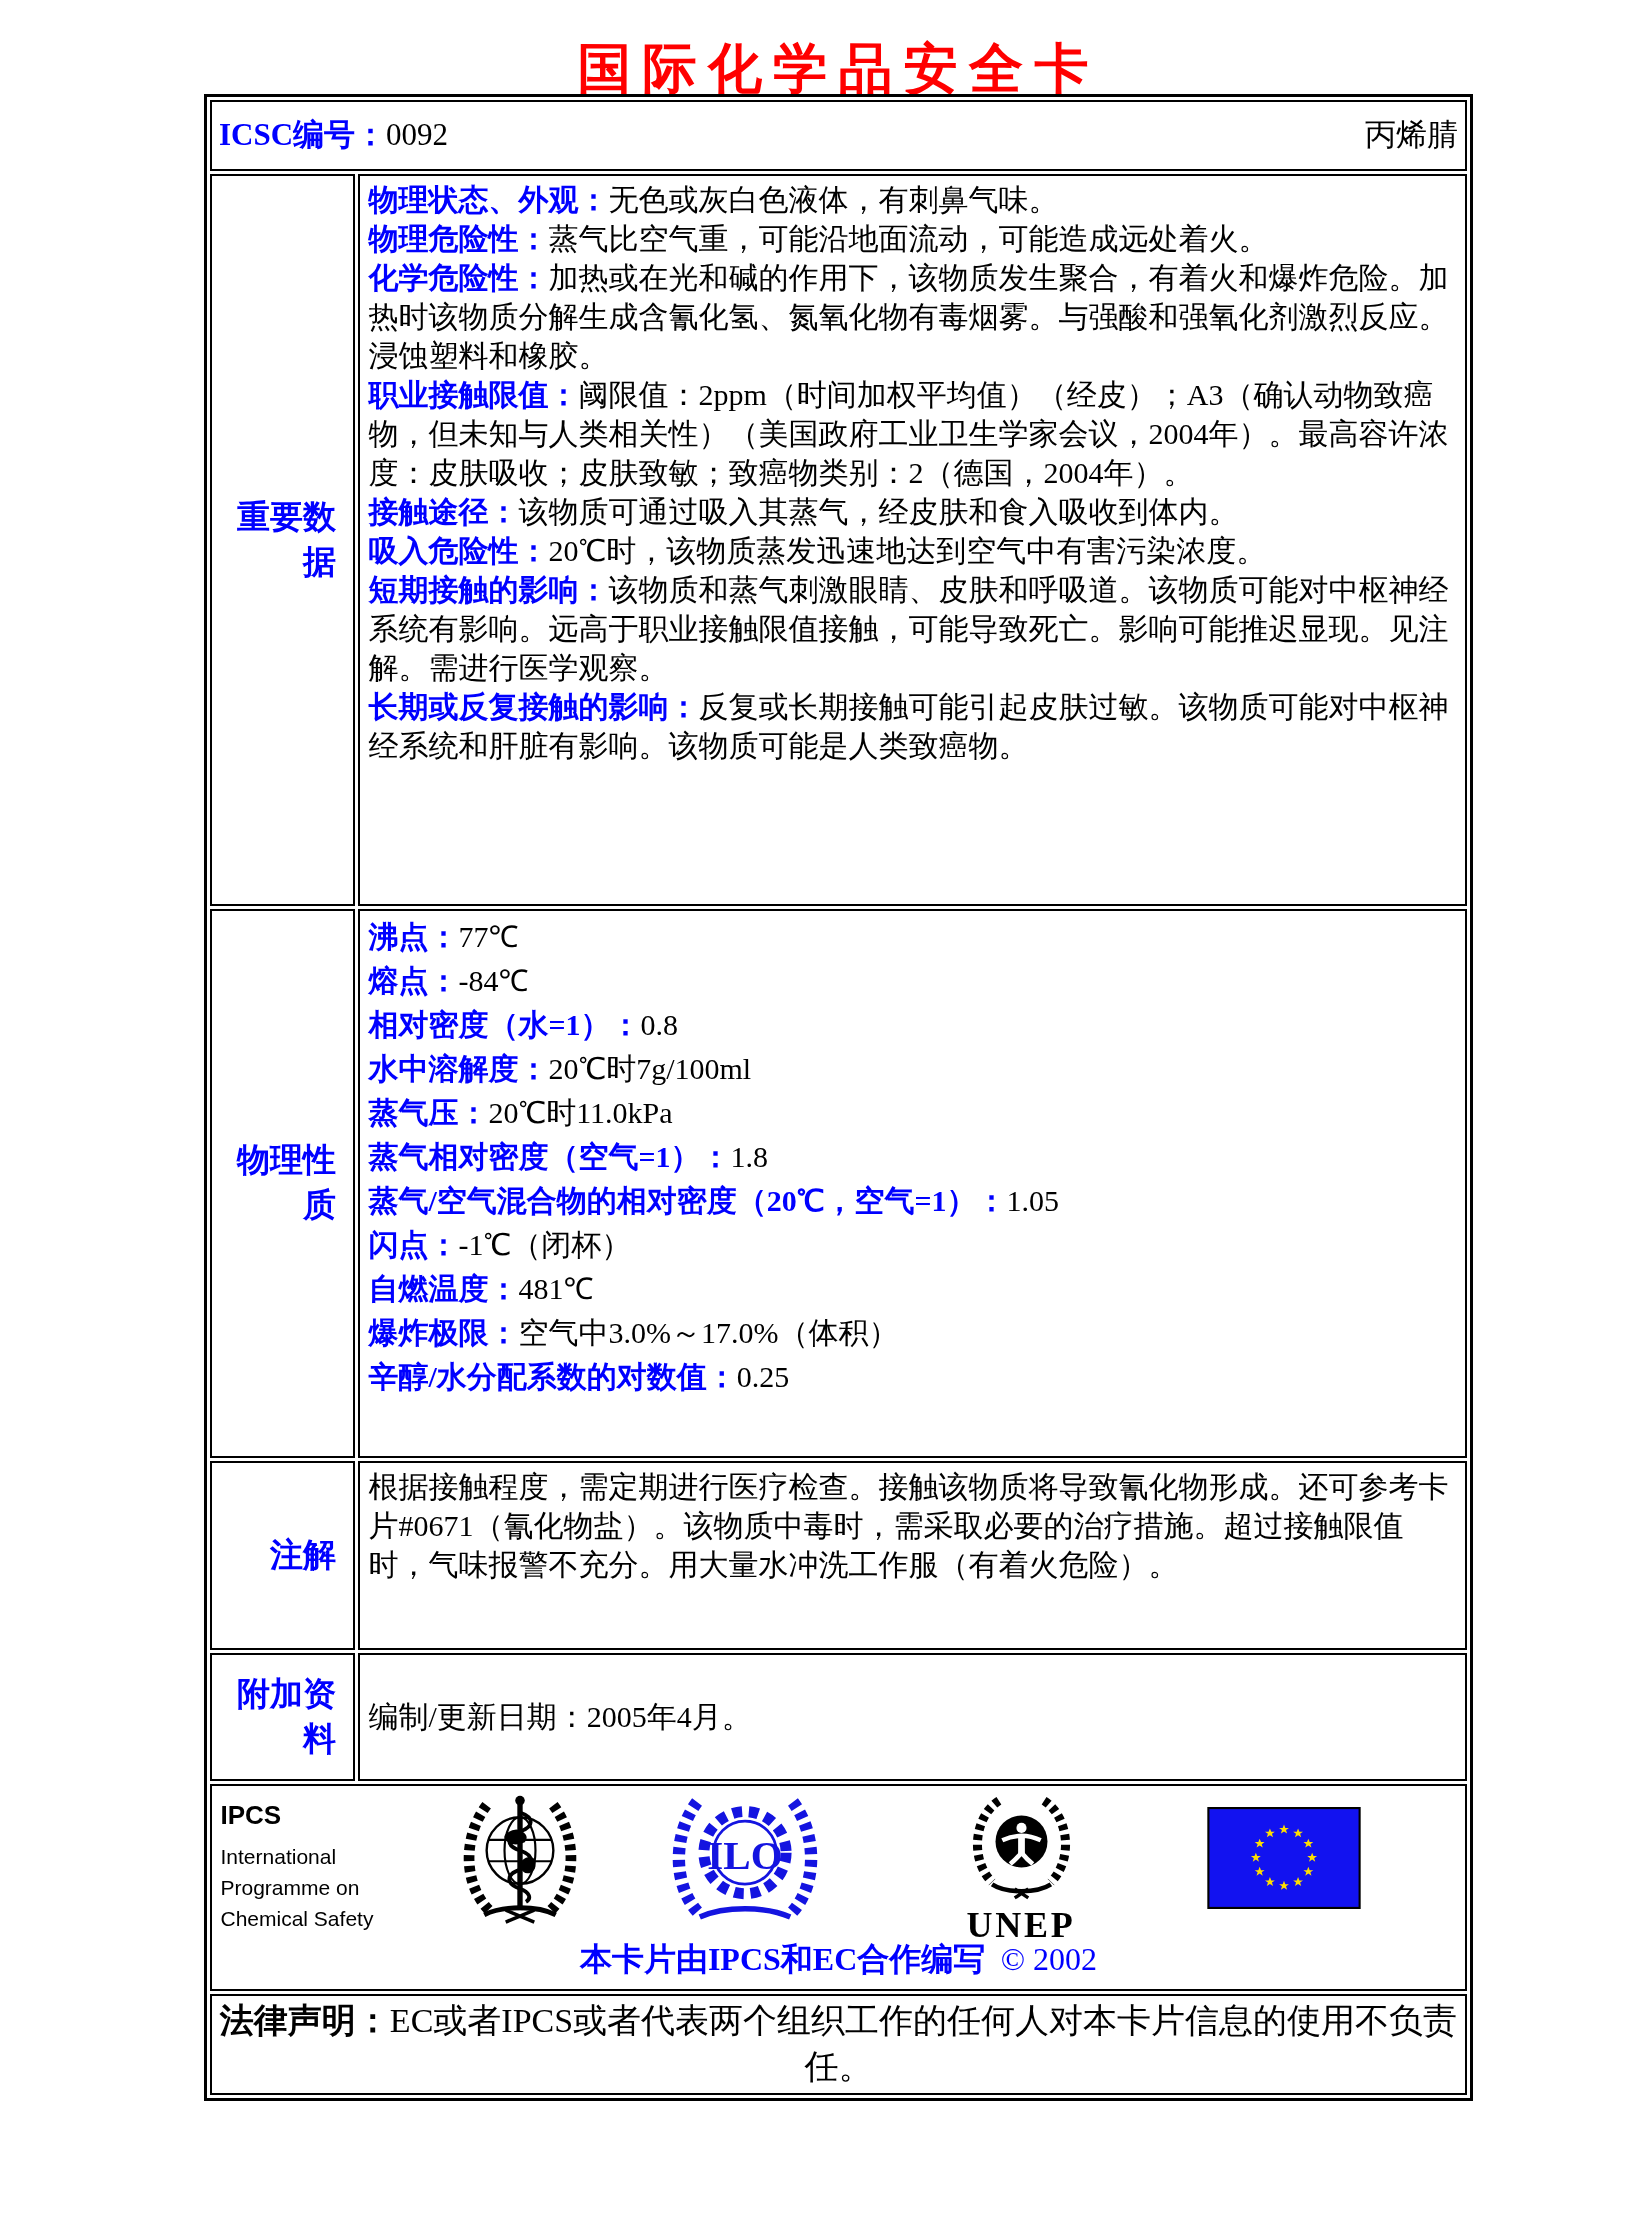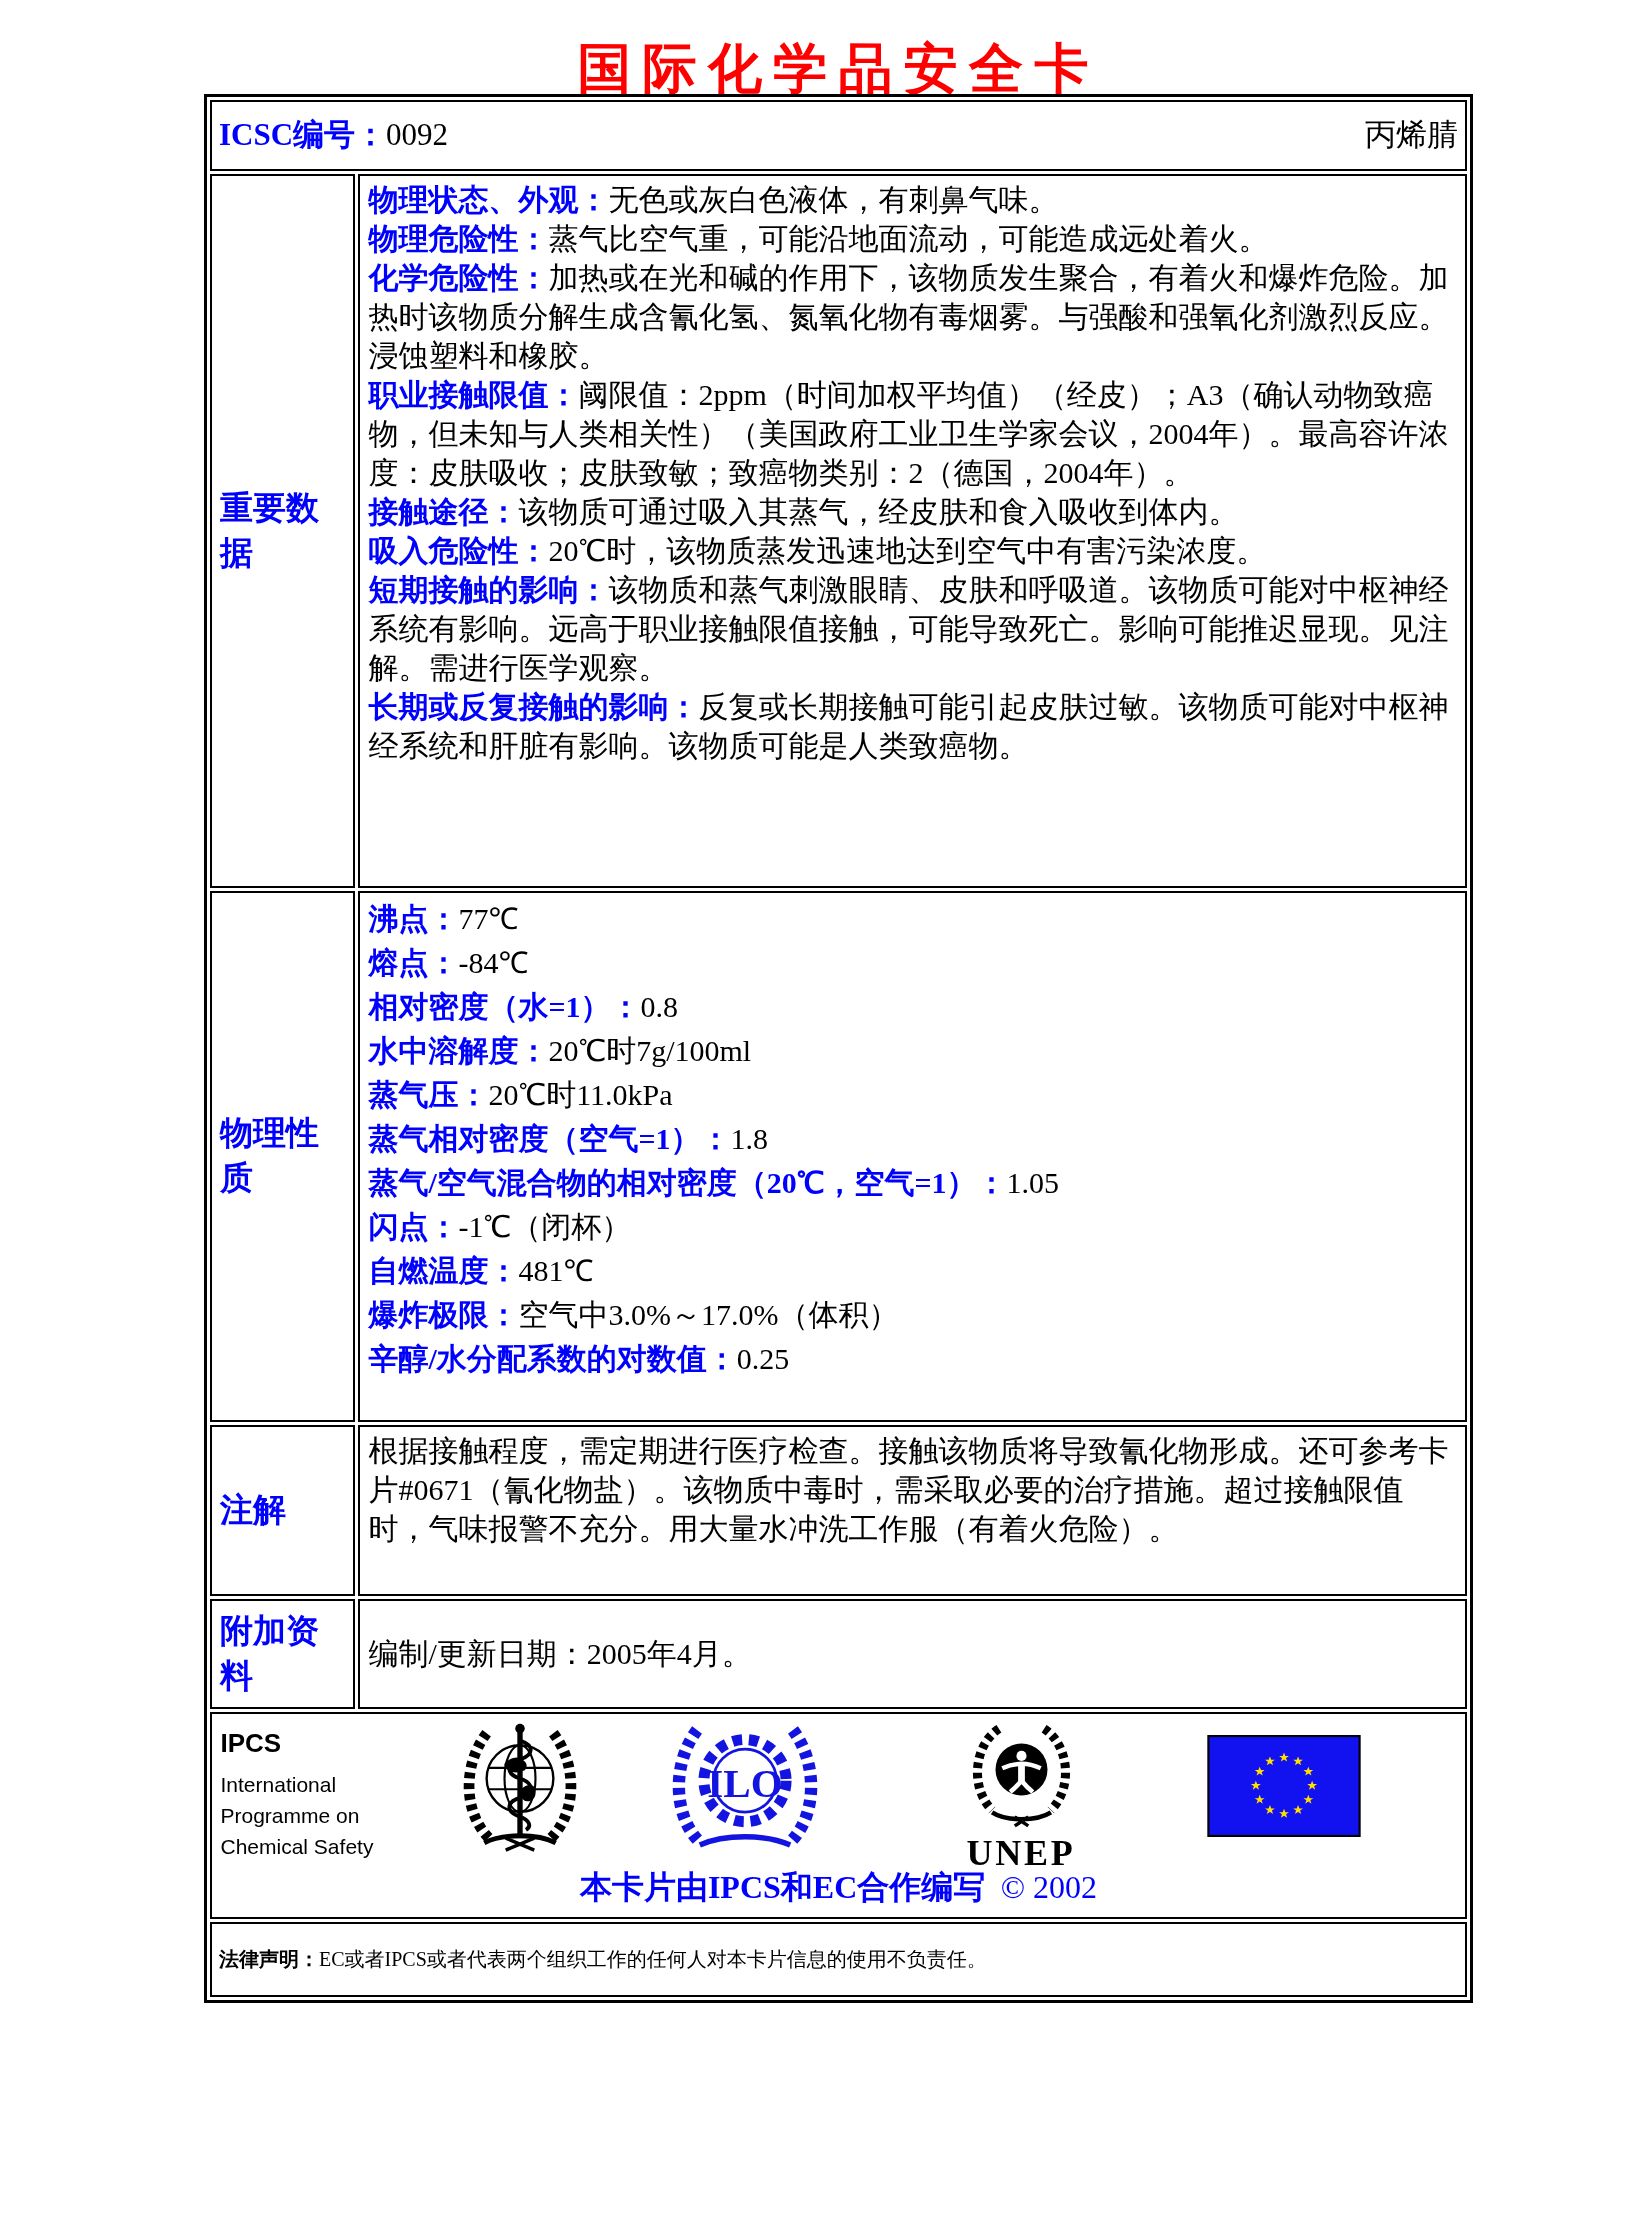--- a/index.html
+++ b/index.html
@@ -16,41 +16,41 @@
         font-size:54px;font-weight:bold;color:var(--title-red);letter-spacing:11.3px;
         font-family:"DejaVu Serif",serif;}
   table.card{position:absolute;top:94px;left:204px;width:1269px;background:#fff;
         border:3.5px solid #000;border-collapse:separate;border-spacing:3.5px;table-layout:fixed;}
   td{border:2.1px solid #000;background:#fff;}
   .col-label{width:145px;}
   .header-cell{height:61px;vertical-align:middle;font-size:31px;padding:2.8px 7px;}
   .header-flex{display:flex;justify-content:space-between;align-items:center;}
   .icsc-label{color:var(--accent);font-weight:bold;}
   .icsc-number{color:#000;}
-  .label-cell{text-align:left;vertical-align:middle;color:var(--accent);
-        font-weight:bold;font-size:33px;padding:8px;}
+  .label-cell{text-align:right;vertical-align:middle;color:var(--accent);
+        font-weight:bold;font-size:33px;padding:17px;}
   .content-cell{vertical-align:top;font-size:30px;line-height:39px;padding:4.2px 8.5px;}
   .content-cell p{margin:0;}
   .phys{line-height:44px;}
   .fld{color:var(--accent);font-weight:bold;}
   .mid{vertical-align:middle;}
   .logos-cell{position:relative;height:203px;padding:0;}
   .ipcs-block{position:absolute;left:8.5px;top:14px;font-family:"Liberation Sans",sans-serif;}
   .ipcs-title{font-size:26px;font-weight:bold;margin:0 0 10px 0;}
   .ipcs-line{font-size:21px;line-height:31px;}
   .who-wrap{position:absolute;left:248px;top:5.6px;}
   .ilo-wrap{position:absolute;left:457px;top:5.6px;}
   .unep-wrap{position:absolute;left:749px;top:8.5px;text-align:center;width:120px;}
   .unep-text{font-size:36px;font-weight:bold;letter-spacing:2.8px;margin-top:-5.6px;
         font-family:"Liberation Serif",serif;}
   .eu-wrap{position:absolute;left:995px;top:21px;}
   .credit{position:absolute;left:0;right:0;bottom:7px;text-align:center;
         color:var(--accent);font-size:32px;font-weight:bold;}
   .credit .year{font-weight:normal;margin-left:15.5px;}
-  .legal-cell{height:66px;vertical-align:middle;font-size:20px;padding:2.8px 7px;}
+  .legal-cell{height:66px;vertical-align:middle;font-size:34px;padding:2.8px 7px;text-align:center;}
   .legal-label{font-weight:bold;}
 </style>
 </head>
 <body>
 
 <div class="page">
 
   <div class="main-title">国际化学品安全卡</div>
 
   <table class="card">

